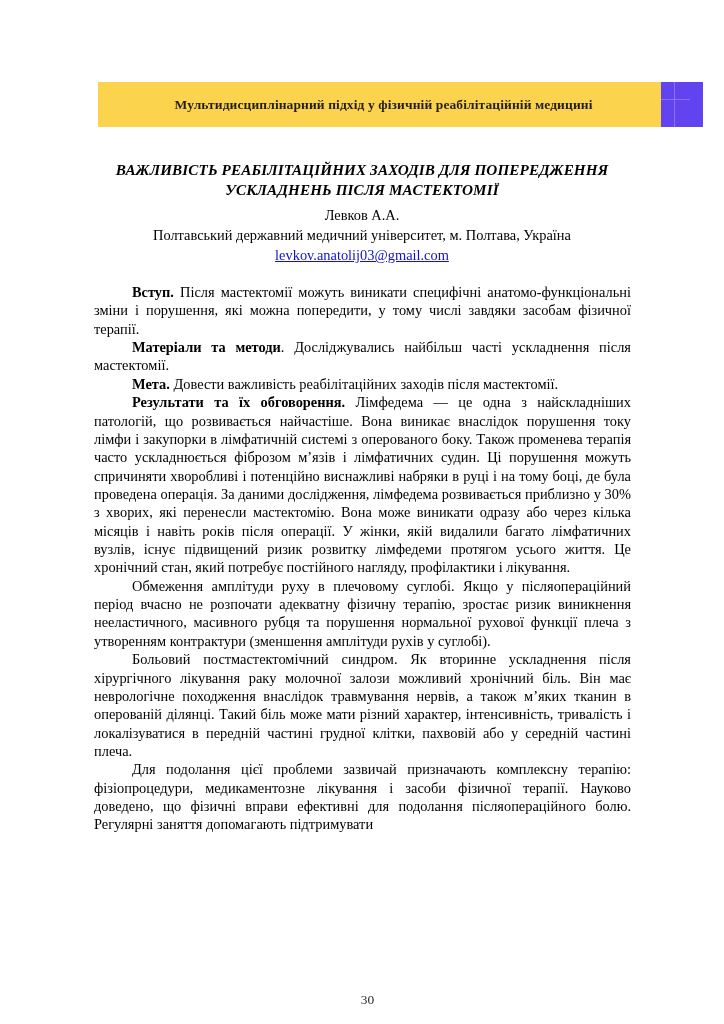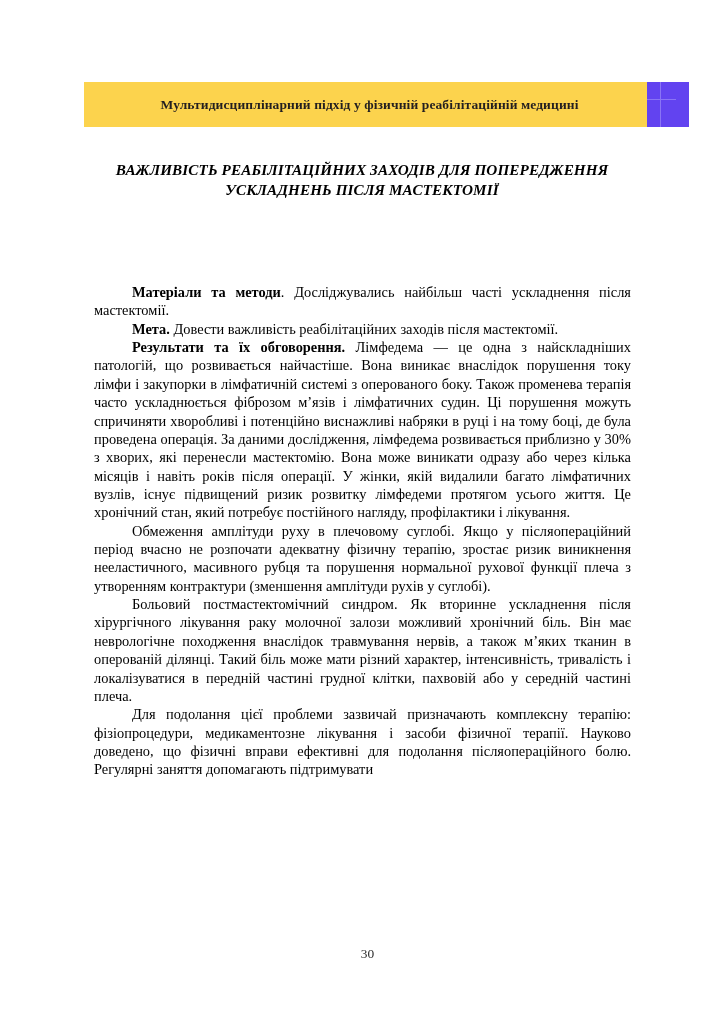--- a/index.html
+++ b/index.html
@@ -22,21 +22,21 @@
     position: absolute;
     inset: 0;
     width: 724px;
     height: 1024px;
     background: #ffffff;
   }
 
   
   .header-band {
     position: absolute;
-    left: 84px;
+    left: 98px;
     top: 82px;
     width: 605px;
     height: 45px;
     display: flex;
     align-items: stretch;
   }
   .header-band__fill {
     flex: 1 1 auto;
     background: #FCD34D;
     display: flex;
@@ -128,21 +128,21 @@
   }
   .body-copy p .lead {
     font-weight: 700;
   }
 
   
   .page-number {
     position: absolute;
     left: 0;
     right: 0;
-    top: 946px;
+    top: 992px;
     text-align: center;
     font-size: 13.4px;
     color: #2b2b2b;
     padding-left: 11px;
   }
 </style>
 </head>
 <body>
 
 <div class="page">
@@ -152,22 +152,28 @@
       <span class="header-band__title">Мультидисциплінарний підхід у фізичній реабілітаційній медицині</span>
     </div>
     <div class="header-band__accent" style="background: rgb(98, 67, 240);">
       <span class="header-band__accent-split"></span>
       <span class="header-band__accent-split2"></span>
     </div>
   </div>
 
   <h1 class="article-title">ВАЖЛИВІСТЬ РЕАБІЛІТАЦІЙНИХ ЗАХОДІВ ДЛЯ ПОПЕРЕДЖЕННЯ УСКЛАДНЕНЬ ПІСЛЯ МАСТЕКТОМІЇ</h1>
 
+  <div class="byline">
+    <span class="byline__author">Левков А.А.</span>
+    <span class="byline__affiliation">Полтавський державний медичний університет, м. Полтава, Україна</span>
+    <a class="byline__email" style="color: rgb(17, 17, 204);">levkov.anatolij03@gmail.com</a>
+  </div>
 
   <div class="body-copy" id="body-copy">
+      <p><span class="lead">Вступ.</span><span> Після мастектомії можуть виникати специфічні анатомо-функціональні зміни і порушення, які можна попередити, у тому числі завдяки засобам фізичної терапії.</span></p>
       <p><span class="lead">Матеріали та методи</span><span>. Досліджувались найбільш часті ускладнення після мастектомії.</span></p>
       <p><span class="lead">Мета.</span><span> Довести важливість реабілітаційних заходів після мастектомії.</span></p>
       <p><span class="lead">Результати та їх обговорення.</span><span> Лімфедема — це одна з найскладніших патологій, що розвивається найчастіше. Вона виникає внаслідок порушення току лімфи і закупорки в лімфатичній системі з оперованого боку. Також променева терапія часто ускладнюється фіброзом м’язів і лімфатичних судин. Ці порушення можуть спричиняти хворобливі і потенційно виснажливі набряки в руці і на тому боці, де була проведена операція. За даними дослідження, лімфедема розвивається приблизно у 30% з хворих, які перенесли мастектомію. Вона може виникати одразу або через кілька місяців і навіть років після операції. У жінки, якій видалили багато лімфатичних вузлів, існує підвищений ризик розвитку лімфедеми протягом усього життя. Це хронічний стан, який потребує постійного нагляду, профілактики і лікування.</span></p>
       <p><span>Обмеження амплітуди руху в плечовому суглобі. Якщо у післяопераційний період вчасно не розпочати адекватну фізичну терапію, зростає ризик виникнення нееластичного, масивного рубця та порушення нормальної рухової функції плеча з утворенням контрактури (зменшення амплітуди рухів у суглобі).</span></p>
       <p><span>Больовий постмастектомічний синдром. Як вторинне ускладнення після хірургічного лікування раку молочної залози можливий хронічний біль. Він має неврологічне походження внаслідок травмування нервів, а також м’яких тканин в оперованій ділянці. Такий біль може мати різний характер, інтенсивність, тривалість і локалізуватися в передній частині грудної клітки, пахвовій або у середній частині плеча.</span></p>
       <p><span>Для подолання цієї проблеми зазвичай призначають комплексну терапію: фізіопроцедури, медикаментозне лікування і засоби фізичної терапії. Науково доведено, що фізичні вправи ефективні для подолання післяопераційного болю. Регулярні заняття допомагають підтримувати</span></p>
     </div>
 
   <div class="page-number">30</div>
 

